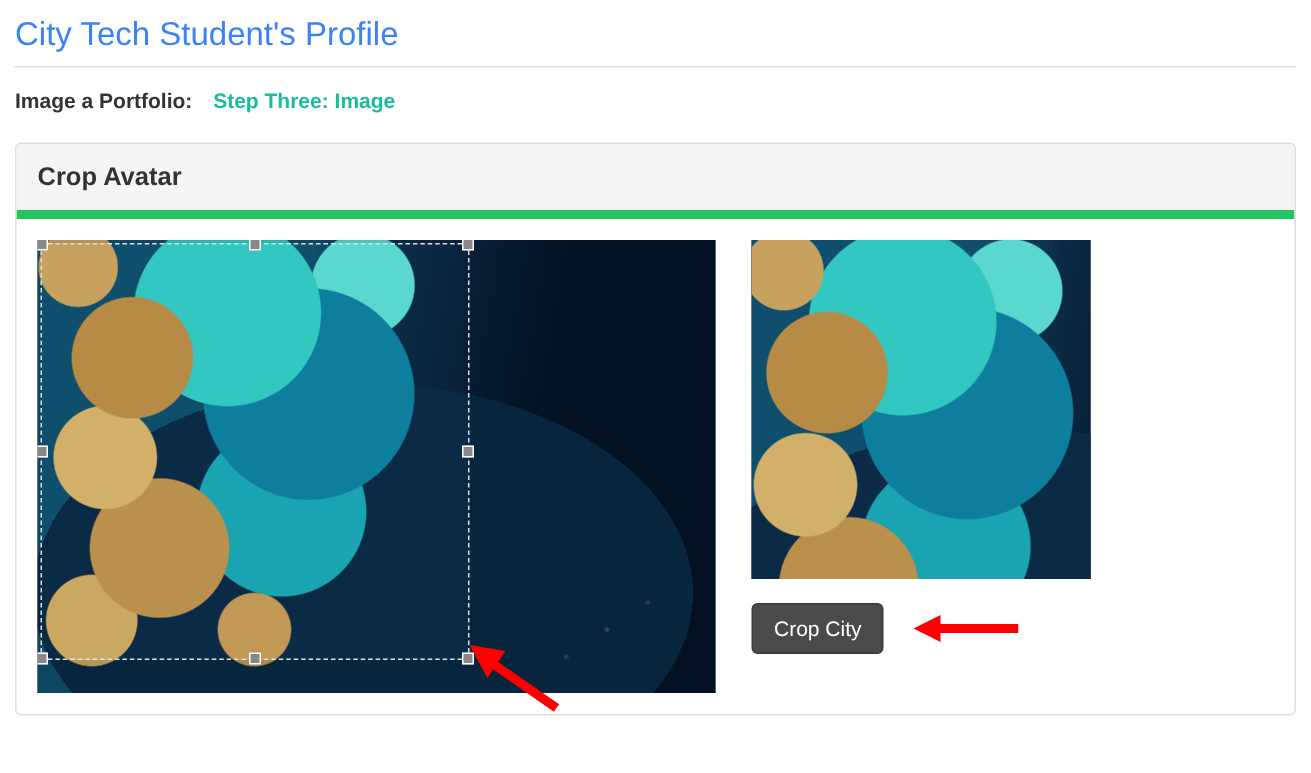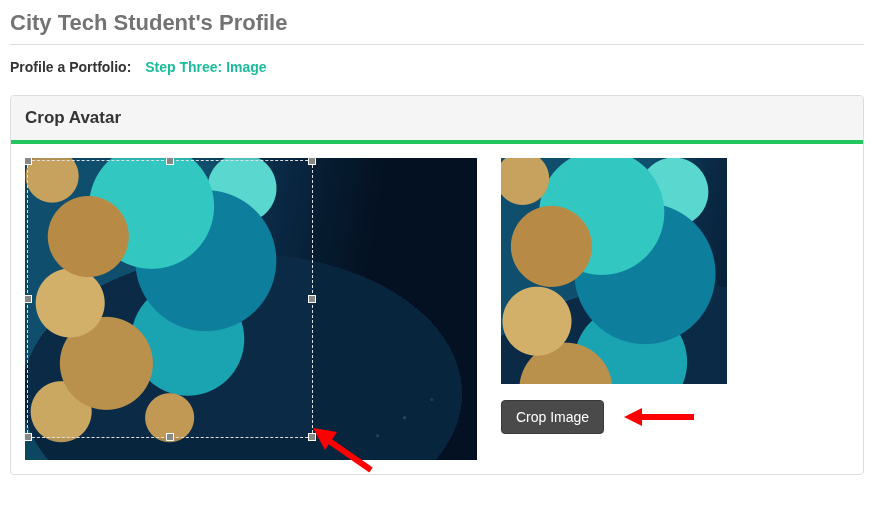--- a/index.html
+++ b/index.html
@@ -9,22 +9,22 @@
     }
     body {
       font-family: "Helvetica Neue", Helvetica, Arial, sans-serif;
       background: #ffffff;
       padding: 10px;
       color: #333;
       width: 874px;
     }
     .page-title {
       font-size: 22px;
-      font-weight: bold;
-      color: #737373;
+      font-weight: normal;
+      color: #3b82f6;
       margin-bottom: 8px;
     }
     .divider {
       border: none;
       border-top: 1px solid #ddd;
       margin-bottom: 14px;
     }
     .step-row {
       margin-bottom: 20px;
       font-size: 14px;
@@ -39,21 +39,21 @@
       text-decoration: none;
       margin-left: 10px;
     }
     .panel {
       border: 1px solid #ddd;
       border-radius: 4px;
       overflow: hidden;
     }
     .panel-header {
       background: #f5f5f5;
-      border-bottom: 4px solid #22c55e;
+      border-bottom: 6px solid #22c55e;
       padding: 12px 14px;
       font-size: 17px;
       font-weight: bold;
       color: #333;
     }
     .panel-body {
       padding: 14px;
       display: flex;
       gap: 24px;
       align-items: flex-start;
@@ -150,21 +150,21 @@
     }
     .arrow svg { display: block; }
   </style>
 </head>
 <body>
 
 <h1 class="page-title">City Tech Student's Profile</h1>
 <hr class="divider">
 
 <div class="step-row">
-  <span class="step-label">Profile a Portfolio:</span>
+  <span class="step-label">Image a Portfolio:</span>
   <a href="#" class="step-link">Step Three: Image</a>
 </div>
 
 <div class="panel">
   <div class="panel-header">Crop Avatar</div>
   <div class="panel-body" style="position:relative;">
 
     <div class="crop-area">
       <div class="sat"></div>
       <div class="crop-selection" id="crop-sel" style="left: 2px; top: 2px; width: 286px; height: 278px;">
@@ -177,21 +177,21 @@
         <div class="handle h-sw"></div>
         <div class="handle h-w"></div>
       </div>
     </div>
 
     <div class="preview-col">
       <div class="preview">
         <div class="sat"></div>
       </div>
       <div style="position:relative; display:flex; align-items:center; gap:20px;">
-        <button class="crop-btn">Crop Image</button>
+        <button class="crop-btn">Crop City</button>
         <div class="arrow" style="position:static;">
           <svg width="70" height="26" viewBox="0 0 70 26">
             <line x1="70" y1="13" x2="14" y2="13" stroke="#ff0000" stroke-width="6"></line>
             <polygon points="0,13 18,4 18,22" fill="#ff0000"></polygon>
           </svg>
         </div>
       </div>
     </div>
 
     <div class="arrow" style="left:298px; top:280px;">

